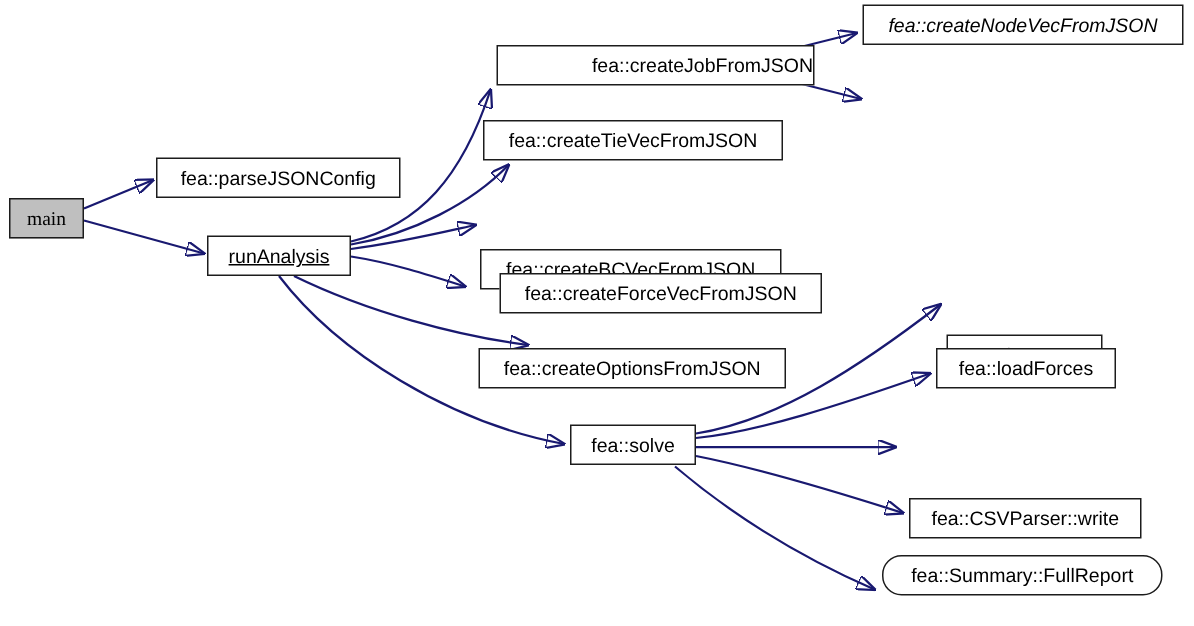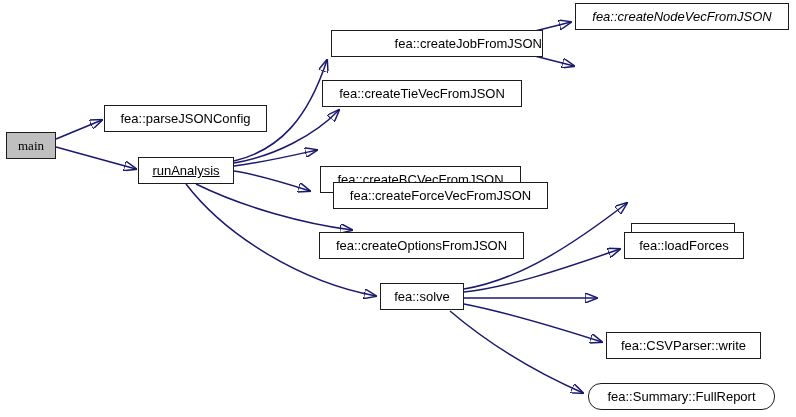--- a/index.html
+++ b/index.html
@@ -93,15 +93,15 @@
 
   <div class="node" style="left:380px; top:283px; width:84px; height:27px;">fea::solve</div>
 
   <div class="node" style="left:631px; top:182px; width:104px; height:27px;margin-top:41px;">fea::loadBCs</div>
 
   <div class="node" style="left:624px; top:232px; width:120px; height:27px;text-align:center;">fea::loadForces</div>
 
 
   <div class="node" style="left:606px; top:332px; width:155px; height:27px;">fea::CSVParser::write</div>
 
-  <div class="node" style="left:588px; top:383px; width:187px; height:27px;border-radius:13px;">fea::Summary::FullReport</div>
+  <div class="node" style="left:588px; top:370px; width:187px; height:27px;border-radius:13px;">fea::Summary::FullReport</div>
 
 </div>
 
 </body></html>

